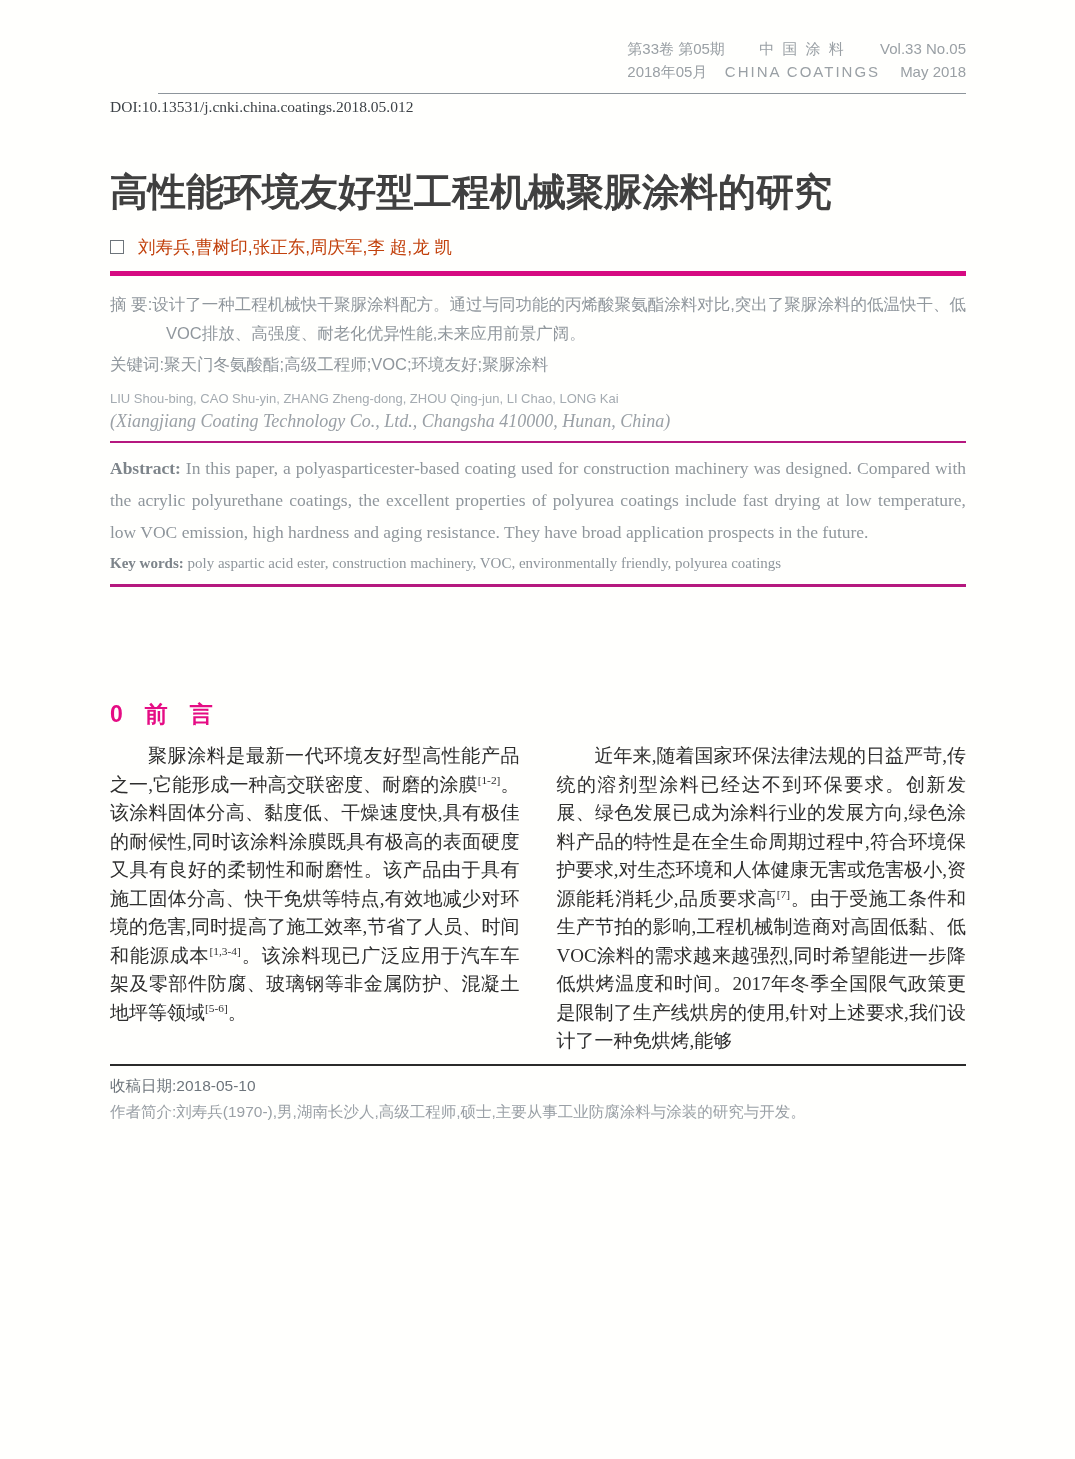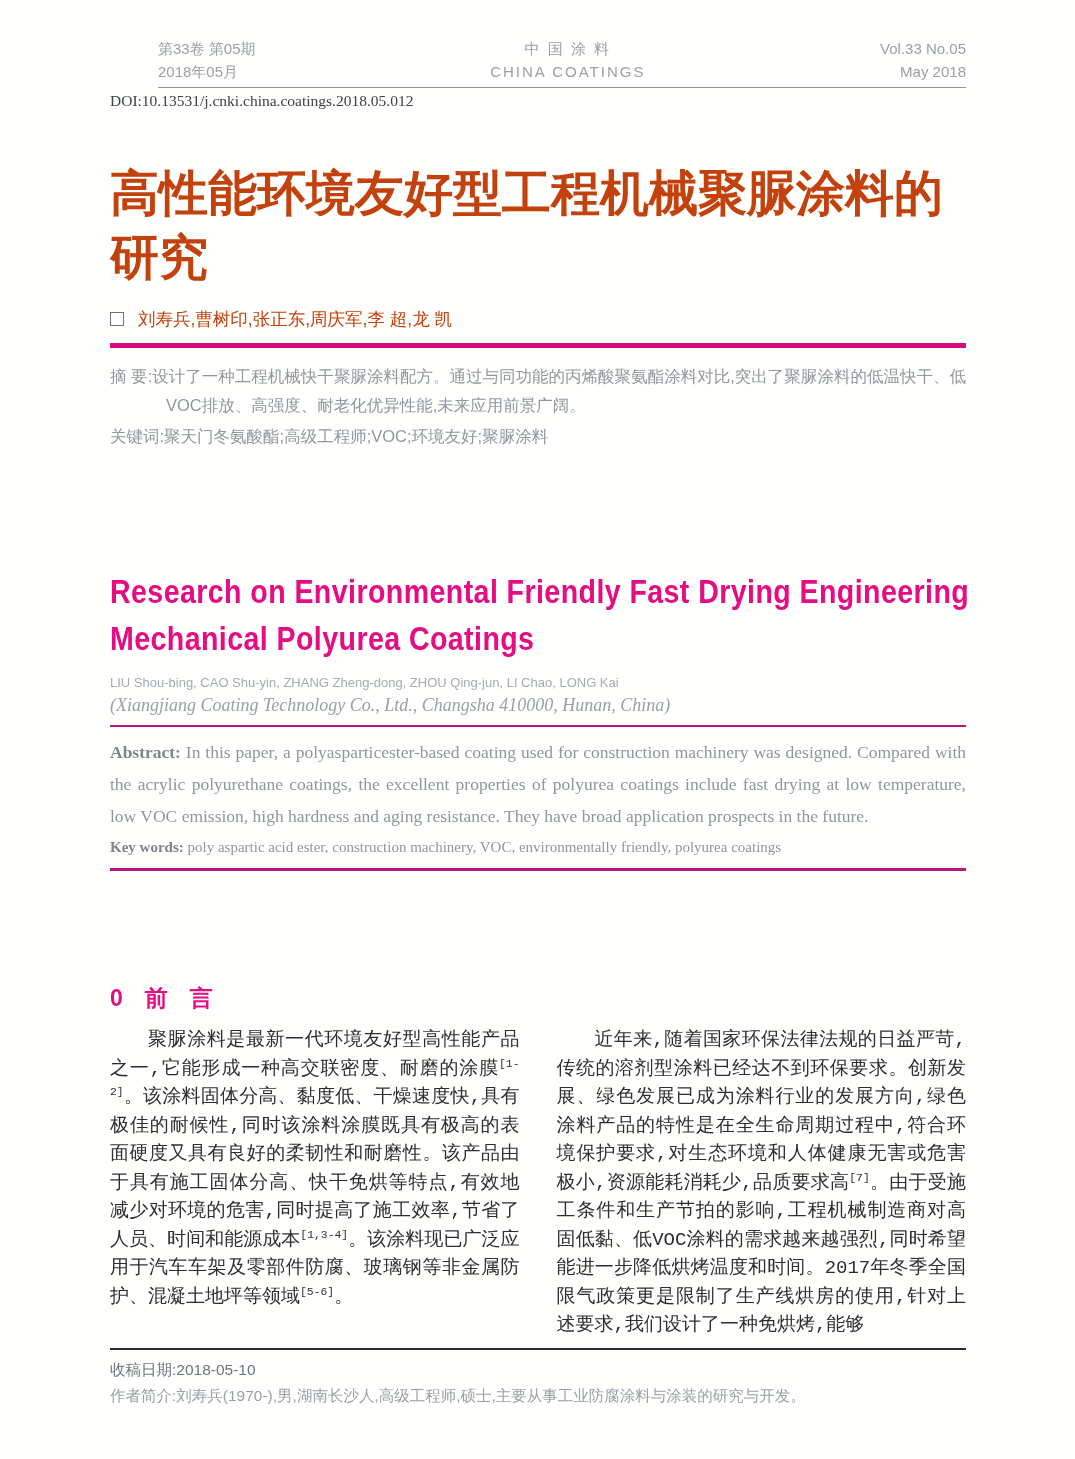--- a/index.html
+++ b/index.html
@@ -8,37 +8,37 @@
     position:relative;
     width:1075px; height:1459px;
     background:#fffffd;
     font-family:"Liberation Sans", sans-serif;
     overflow:hidden;
   }
   .content { position:absolute; left:110px; top:38px; width:856px; }
 
   
   .jheader {
-    display:flex; justify-content:space-between; align-items:flex-start;
+    display:flex; justify-content:flex-end; align-items:flex-start;
     color:#9aa0a5; font-size:15px; line-height:1.5;
-    border-bottom:1.5px solid #8d959b; padding-bottom:4px;margin-left:48px;
+    border-bottom:1.5px solid #8d959b; padding-bottom:10px;margin-left:48px;
   }
   .jheader .col { white-space:nowrap; }
   .jheader .col.center { text-align:center; letter-spacing:2px; }
   .jheader .col.right { text-align:right; }
   .doi-line {
     font-family:"Liberation Serif", serif;
     color:#3c4146; font-size:15.5px; margin-top:4px;
   }
 
   
   .cn-title {
     margin-top:52px;
-    color:#c2410c;
-    font-size:49px; font-weight:bold; line-height:1.3;
+    color:#404040;
+    font-size:38px; font-weight:bold; line-height:1.3;
     letter-spacing:0px;
   }
   .cn-authors {
     margin-top:18px; display:flex; align-items:center;
     color:#c2410c; font-size:17.5px;
   }
   .cn-authors .sq {
     display:inline-block; width:14px; height:14px;
     border:1.6px solid #6d747a; margin-right:14px; flex:none;
   }
@@ -82,21 +82,21 @@
   .section-head { margin-top:112px; color:#e50c84; font-weight:bold; font-size:23px; }
   .section-head .num { margin-right:22px; }
   .section-head .ttl { letter-spacing:22px; }
   .columns { margin-top:12px; display:flex; gap:37px; }
   .colm {
     width:409.5px;
     font-family:"Liberation Serif", serif;
     color:#2e2e2e; font-size:19px; line-height:28.5px;
     text-align:justify;
   }
-  .colm p { text-indent:2em;font-family:Liberation Mono, monospace; }
+  .colm p { text-indent:2em; }
   .colm sup { font-size:0.6em; line-height:0; }
 
   
   .foot-rule { margin-top:8px; height:2px; background:#2b2b2b; }
   .footnote { margin-top:7px; font-size:15.5px; line-height:26px; }
   .footnote .rcv { color:#6e757c; }
   .footnote .bio { color:#9aa0a6; }
 </style>
 </head>
 <body>
@@ -123,24 +123,20 @@
     <h1 class="cn-title">高性能环境友好型工程机械聚脲涂料的研究</h1>
     <div class="cn-authors">
       <span class="sq"></span>
       <span>刘寿兵,曹树印,张正东,周庆军,李  超,龙  凯</span>
     </div>
     <div class="rule-thick"></div>
 
     <div class="cn-abs"><span>摘  要:</span><span>设计了一种工程机械快干聚脲涂料配方。通过与同功能的丙烯酸聚氨酯涂料对比,突出了聚脲涂料的低温快干、低VOC排放、高强度、耐老化优异性能,未来应用前景广阔。</span></div>
     <div class="cn-kw"><span>关键词:</span><span>聚天门冬氨酸酯;高级工程师;VOC;环境友好;聚脲涂料</span></div>
 
-    <h2 class="en-title">
-      <span class="tline">Research on Environmental Friendly Fast Drying Engineering</span><br>
-      <span class="tline">Mechanical Polyurea Coatings</span>
-    </h2>
     <div class="en-authors">LIU Shou-bing, CAO Shu-yin, ZHANG Zheng-dong, ZHOU Qing-jun, LI Chao, LONG Kai</div>
     <div class="en-affil">(Xiangjiang Coating Technology Co., Ltd., Changsha 410000, Hunan, China)</div>
     <div class="rule-thin"></div>
 
     <div class="en-abs"><b>Abstract:</b><span> In this paper, a polyasparticester-based coating used for construction machinery was designed. Compared with the acrylic polyurethane coatings, the excellent properties of polyurea coatings include fast drying at low temperature, low VOC emission, high hardness and aging resistance. They have broad application prospects in the future.</span></div>
     <div class="en-kw"><b>Key words:</b><span> poly aspartic acid ester, construction machinery, VOC, environmentally friendly, polyurea coatings</span></div>
     <div class="rule-thin2"></div>
 
     <div class="section-head">
       <span class="num">0</span><span class="ttl">前言</span>

